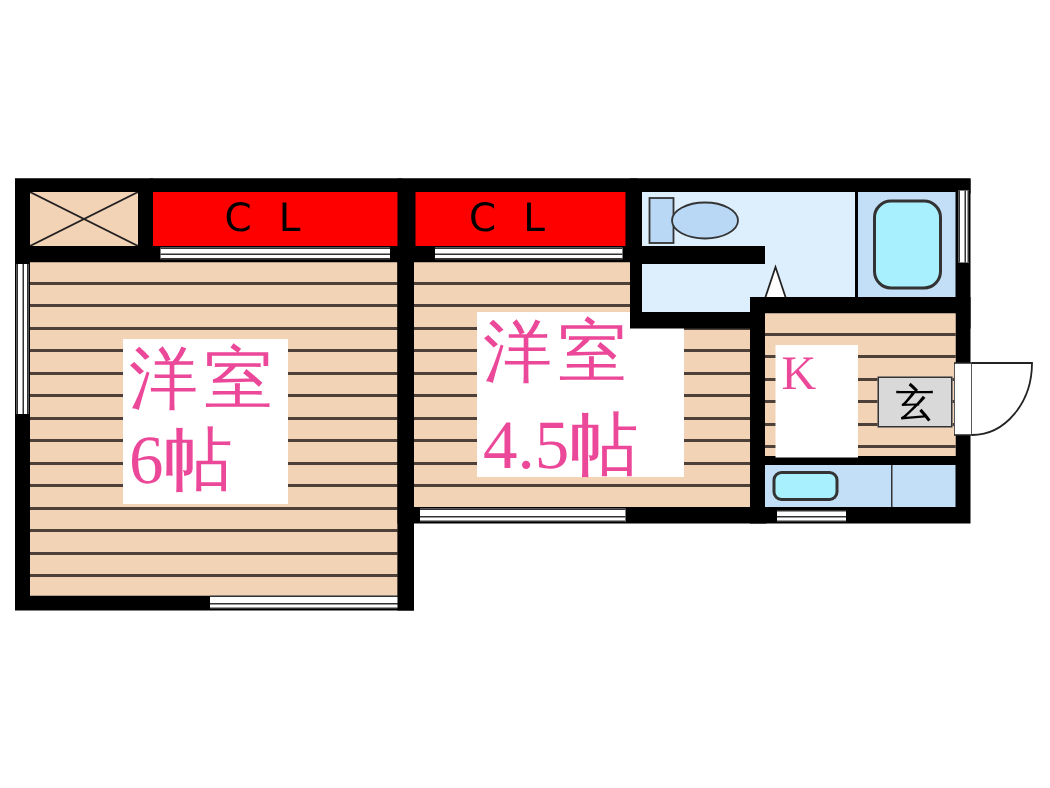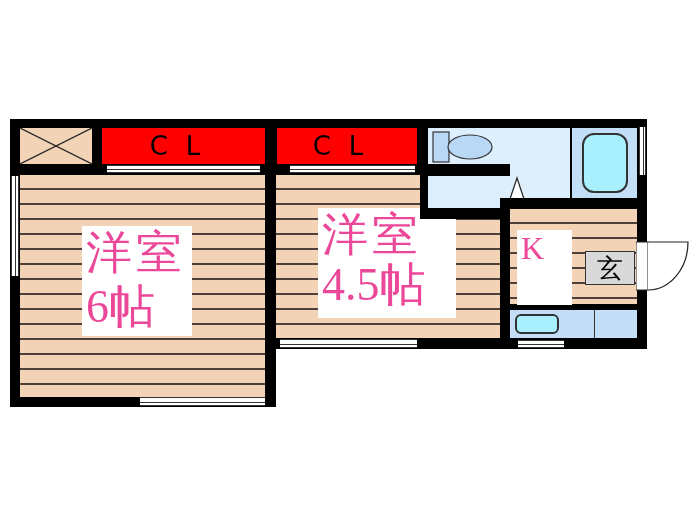--- a/index.html
+++ b/index.html
@@ -64,21 +64,21 @@
 
   <div class="abs wall" style="left:265px;top:173px;width:11px;height:234px;"></div>
   <div class="abs win-v" style="left:267px;top:185px;width:7px;height:90px;"></div>
 
   <div class="abs wall" style="left:265px;top:173px;width:246px;height:176px;"></div>
   <div class="abs floor" style="left:276px;top:175px;width:224px;height:163px;"></div>
   <div class="abs win-h" style="left:280px;top:339px;width:137px;height:9px;"></div>
   <div class="abs win-v" style="left:500px;top:176px;width:8px;height:95px;"></div>
   <div class="abs label" style="left:318px;top:208px;width:138px;height:110px;padding:4px 0 0 4px;">
     <div style="font-size:46px;letter-spacing:4px;">洋室</div>
-    <div style="font-size:46px;margin-top:4px;">4.5帖</div>
+    <div style="font-size:46px;margin-top:16px;">4.5帖</div>
   </div>
 
   <div class="abs wall" style="left:420px;top:119px;width:227px;height:100px;"></div>
   <div class="abs toilet-area" style="left:428px;top:128px;width:142px;height:80px;"></div>
   <div class="abs wall" style="left:420px;top:164px;width:90px;height:12px;"></div>
   <div class="abs" style="left:432px;top:130px;width:62px;height:34px;">
     <svg width="62" height="34" style="position:absolute;left:0;top:0">
       <rect x="1" y="2" width="16" height="30" fill="#B8D8F5" stroke="#333" stroke-width="1.2"></rect>
       <ellipse cx="38" cy="17" rx="22" ry="12" fill="#B8D8F5" stroke="#333" stroke-width="1.2"></ellipse>
     </svg>

